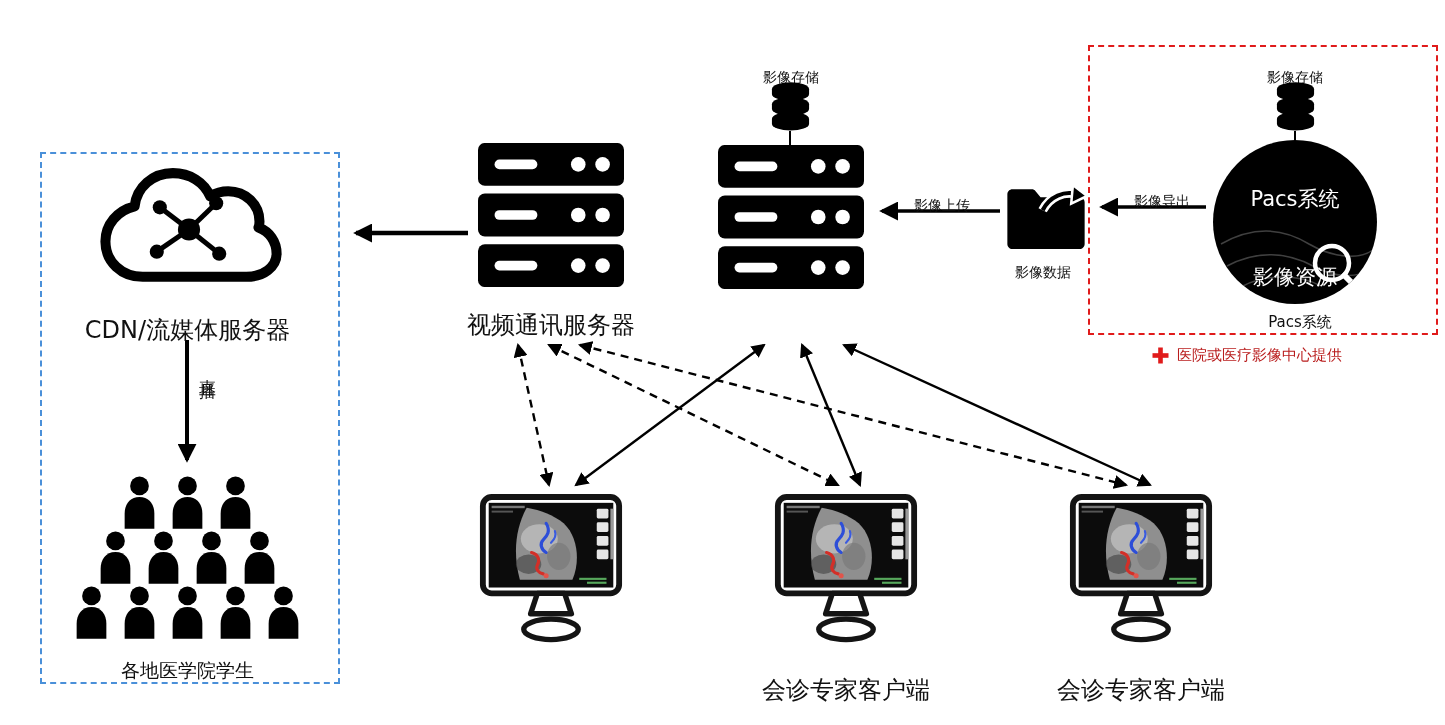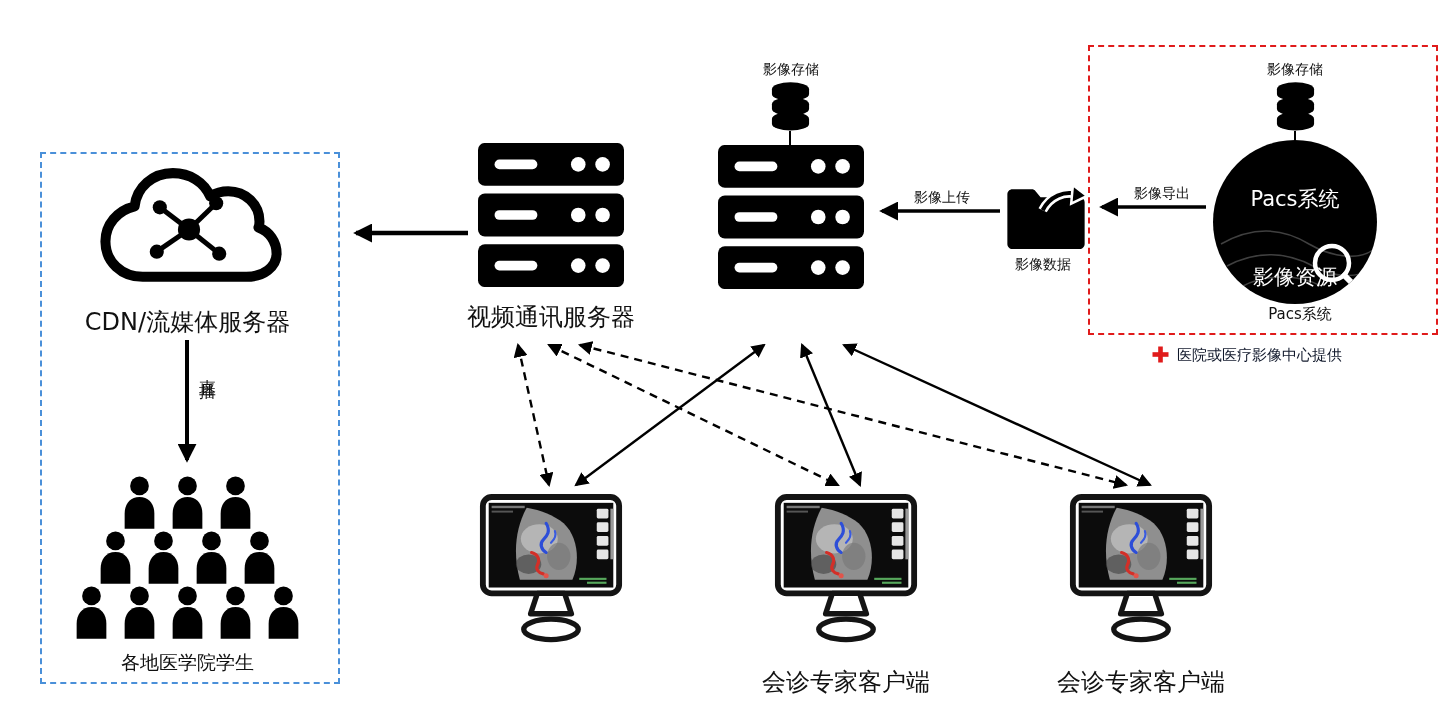--- a/index.html
+++ b/index.html
@@ -7,36 +7,36 @@
   .canvas { position:relative; width:1445px; height:725px; background:#fff; overflow:hidden; }
   .abs { position:absolute; }
   .wires { position:absolute; left:0; top:0; }
   .wires line { stroke:#000; }
   .w2 { stroke-width:2; }
   .w35 { stroke-width:3.5; }
   .w4 { stroke-width:4; }
   .w45 { stroke-width:4.5; }
   .dash { stroke-width:2.4; stroke-dasharray:8 6; }
   .sol { stroke-width:2.4; }
-  .label { position:absolute; text-align:center; color:#111; white-space:nowrap; }
+  .label { position:absolute; text-align:center; color:#111; white-space:nowrap;margin-top:8px; }
   .label-lg { font-size:24px; }
   .label-md { font-size:15px; }
   .label-sm { font-size:14px; }
   .v-label { position:absolute; writing-mode:vertical-rl; text-orientation:upright; font-size:17px; letter-spacing:3px; color:#111; }
   .dashed-box { position:absolute; border:2px dashed; background:transparent; }
   .dashed-box.red { border-color:#e01b1b; }
   .dashed-box.blue { border-color:#4a90d9; }
   .pacs-circle { position:absolute; left:1213px; top:140px; width:164px; height:164px;
                  background:#000; border-radius:50%; color:#fff; text-align:center; overflow:hidden; }
   .pc-l1 { margin-top:44px; font-size:21px; line-height:30px; }
   .pc-l2 { font-size:21px; line-height:30px;margin-top:48px; }
   .pacs-circle .contours { position:absolute; left:0; top:0; }
   .pacs-circle .magnifier { position:absolute; right:12px; bottom:8px; }
-  .note-row { position:absolute; left:1152px; top:346px; display:flex; align-items:flex-start; gap:8px;
-              color:#0f172a; font-size:15px; white-space:nowrap; }
+  .note-row { position:absolute; left:1152px; top:346px; display:flex; align-items:center; gap:8px;
+              color:#b91c1c; font-size:15px; white-space:nowrap; }
 </style>
 </head>
 <body>
 
 <div class="canvas">
 
   <svg width="0" height="0" style="position:absolute">
     <defs>
       <symbol id="sym-server" viewBox="0 0 150 148">
         <g fill="#000">

